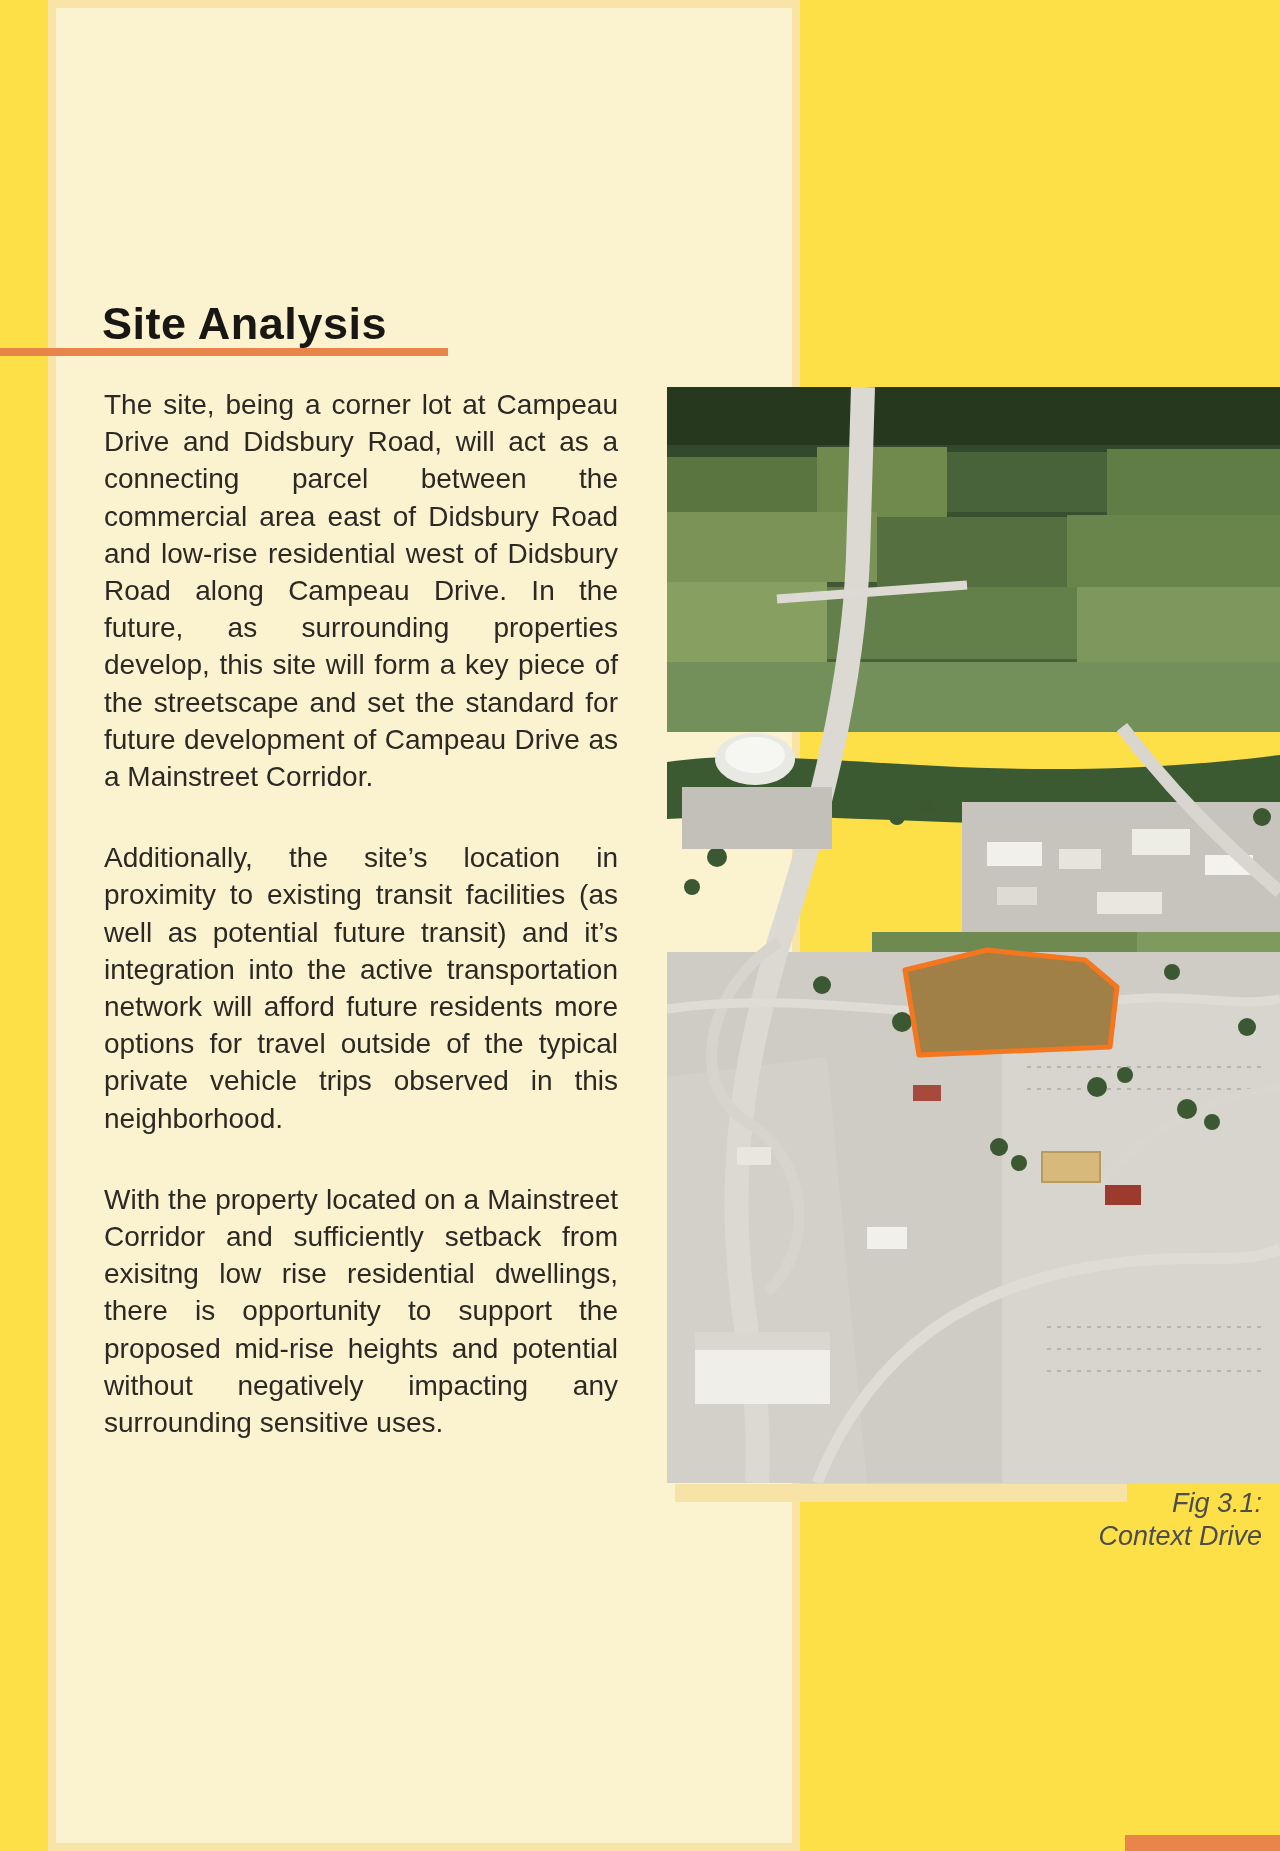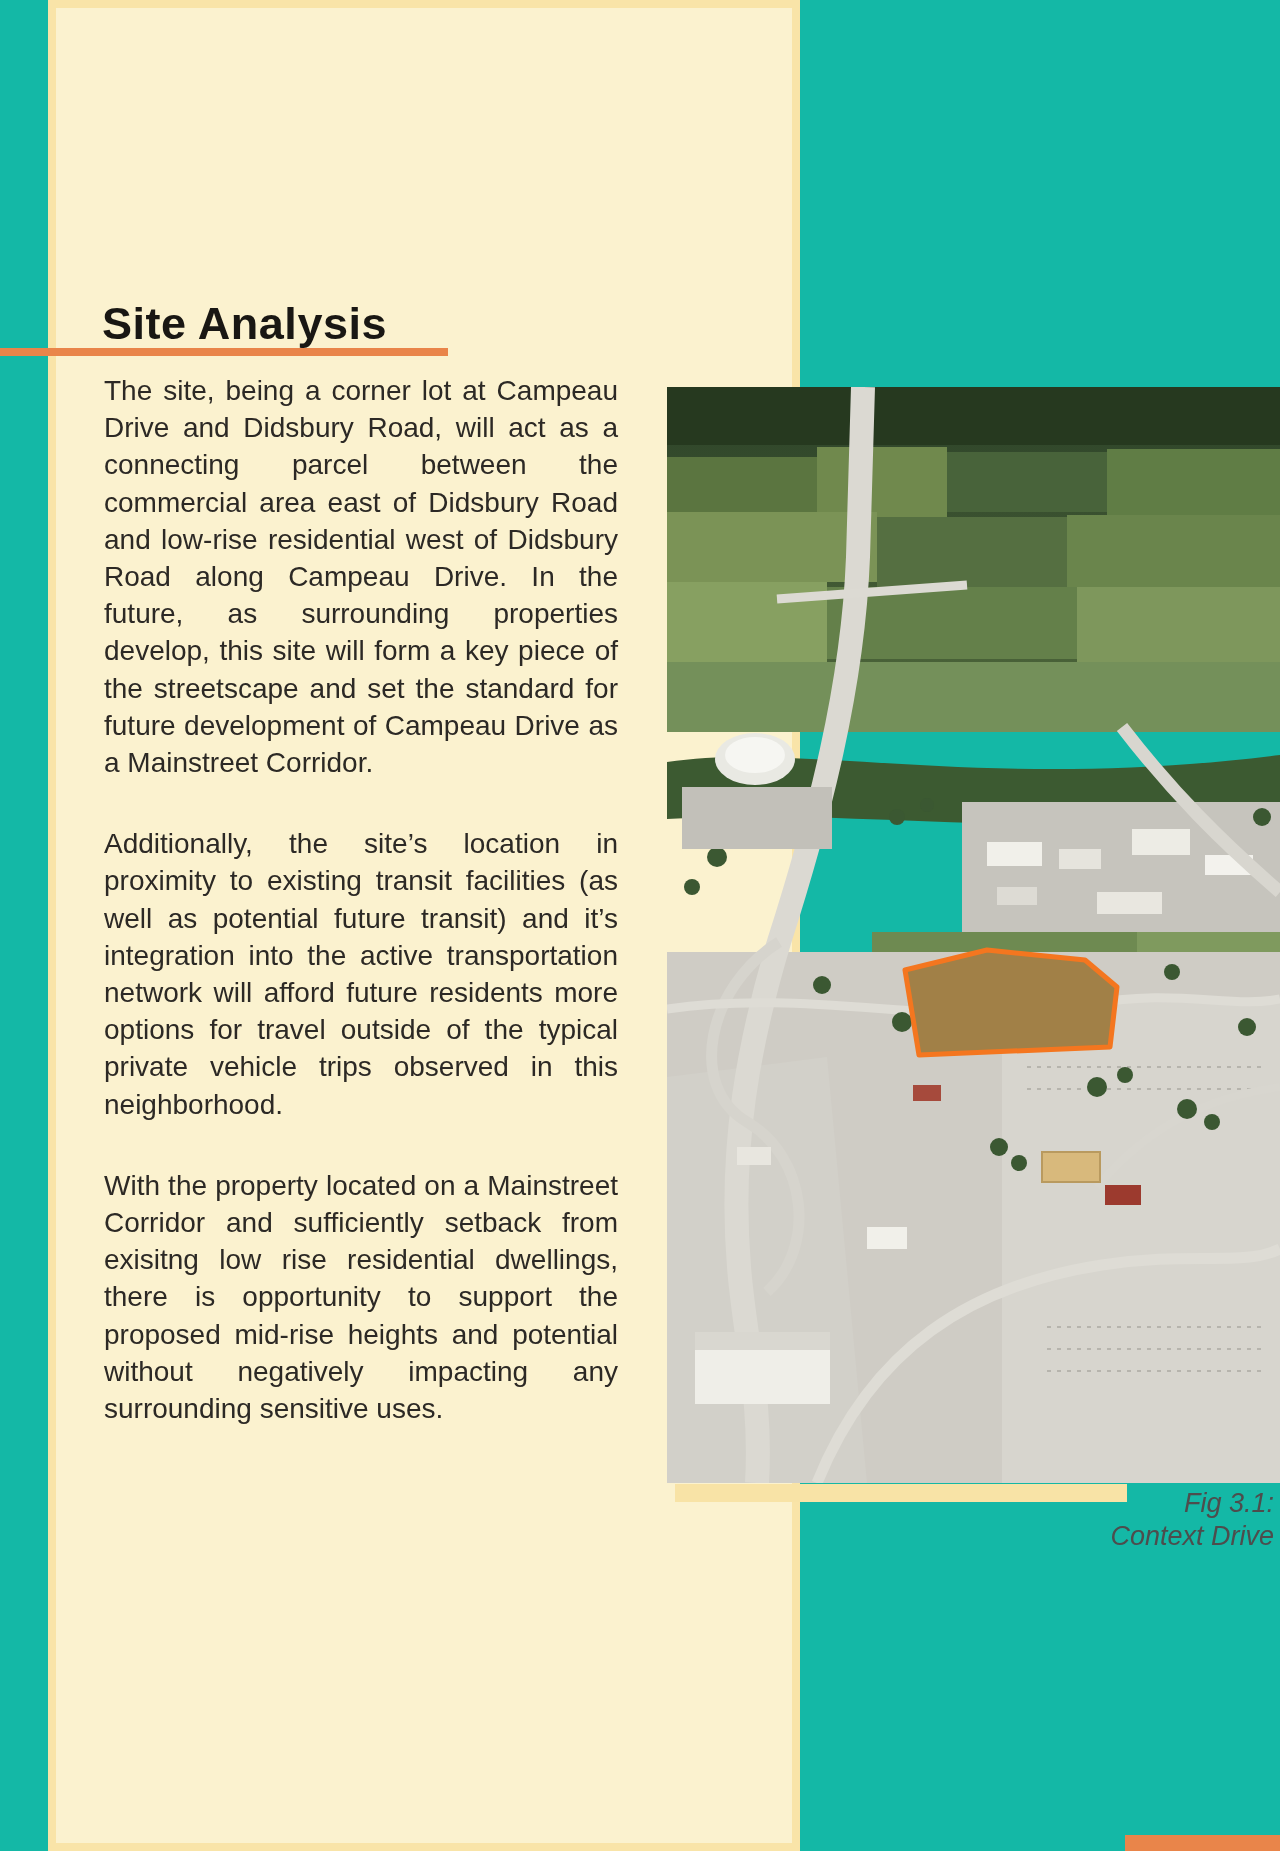--- a/index.html
+++ b/index.html
@@ -1,50 +1,50 @@
 <!DOCTYPE html>
 <html><head>
 <meta charset="utf-8">
 <style>
   html,body{margin:0;padding:0;background:#ffffff;}
   #page{
-    position:relative;width:1280px;height:1851px;background:#14b8a6;
+    position:relative;width:1280px;height:1851px;background:#fde047;
     overflow:hidden;font-family:"Liberation Sans", sans-serif;
   }
   .panel{
     position:absolute;left:48px;top:0;width:752px;height:1851px;
     box-sizing:border-box;background:#FBF2CF;border:8px solid #F9E4A8;
   }
   .page-title{
     position:absolute;left:102px;top:268px;width:520px;
     font-size:45px;font-weight:800;letter-spacing:0.5px;color:#191713;
     line-height:52px;
   }
   .title-rule{
     position:absolute;left:0;top:348px;width:448px;height:8px;background:#E9854A;
   }
   .body-copy{
-    position:absolute;left:104px;top:372px;width:514px;
+    position:absolute;left:104px;top:386px;width:514px;
     color:#2C2925;font-size:28px;line-height:37.2px;
   }
   .body-copy p{
     margin:0 0 44px 0;text-align:justify;
   }
   .photo-wrap{
     position:absolute;left:667px;top:387px;width:613px;height:1096px;
     overflow:hidden;
   }
   .photo-wrap svg{display:block;width:613px;height:1096px;}
   .photo-shadow{
     position:absolute;left:675px;top:1484px;width:452px;height:18px;background:#F8E3A6;
   }
   .fig-caption{
     position:absolute;right:0;top:1487px;width:330px;text-align:right;
     font-style:italic;color:#4D4D4D;font-size:27px;line-height:33px;
-    padding-right:6px;
+    padding-right:18px;
   }
   .bottom-bar{
     position:absolute;left:1125px;top:1835px;width:155px;height:16px;background:#E9854A;
   }
 </style>
 </head>
 <body>
 
 <div id="page">
 

